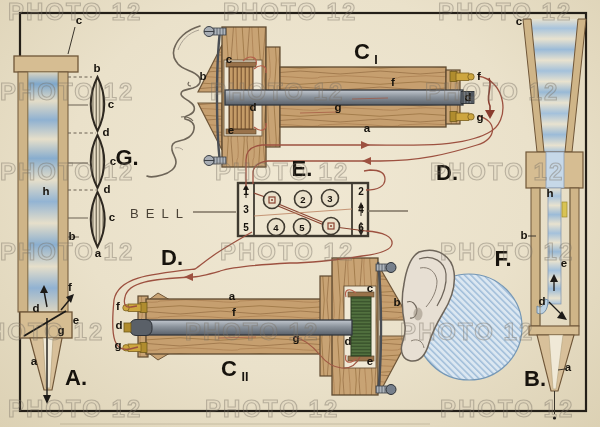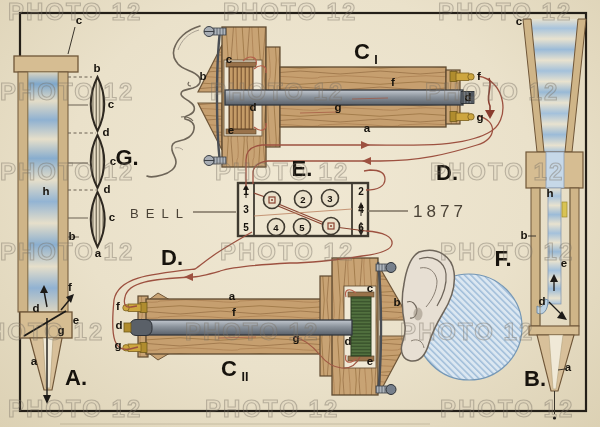--- a/index.html
+++ b/index.html
@@ -365,21 +365,20 @@
 <span class="pl en" style="left:246px;top:228px">5</span>
 <span class="pl en" style="left:361px;top:192px">2</span>
 <span class="pl en" style="left:361px;top:210px">4</span>
 <span class="pl en" style="left:361px;top:228px">6</span>
 <span class="pl cn" style="left:303px;top:200px">2</span>
 <span class="pl cn" style="left:330px;top:199px">3</span>
 <span class="pl cn" style="left:276px;top:228px">4</span>
 <span class="pl cn" style="left:302px;top:228px">5</span>
 
 <span class="bell" style="left:160px;top:213px">BELL</span>
-<span class="year" style="left:440px;top:212px">1877</span>
 
 <div class="wm">
   <span class="wmt" style="left:8px;top:12px">PHOTO 12</span>
   <span class="wmt" style="left:223px;top:12px">PHOTO 12</span>
   <span class="wmt" style="left:438px;top:12px">PHOTO 12</span>
   <span class="wmt" style="left:0px;top:92px">PHOTO 12</span>
   <span class="wmt" style="left:210px;top:92px">PHOTO 12</span>
   <span class="wmt" style="left:425px;top:92px">PHOTO 12</span>
   <span class="wmt" style="left:0px;top:172px">PHOTO 12</span>
   <span class="wmt" style="left:215px;top:172px">PHOTO 12</span>

